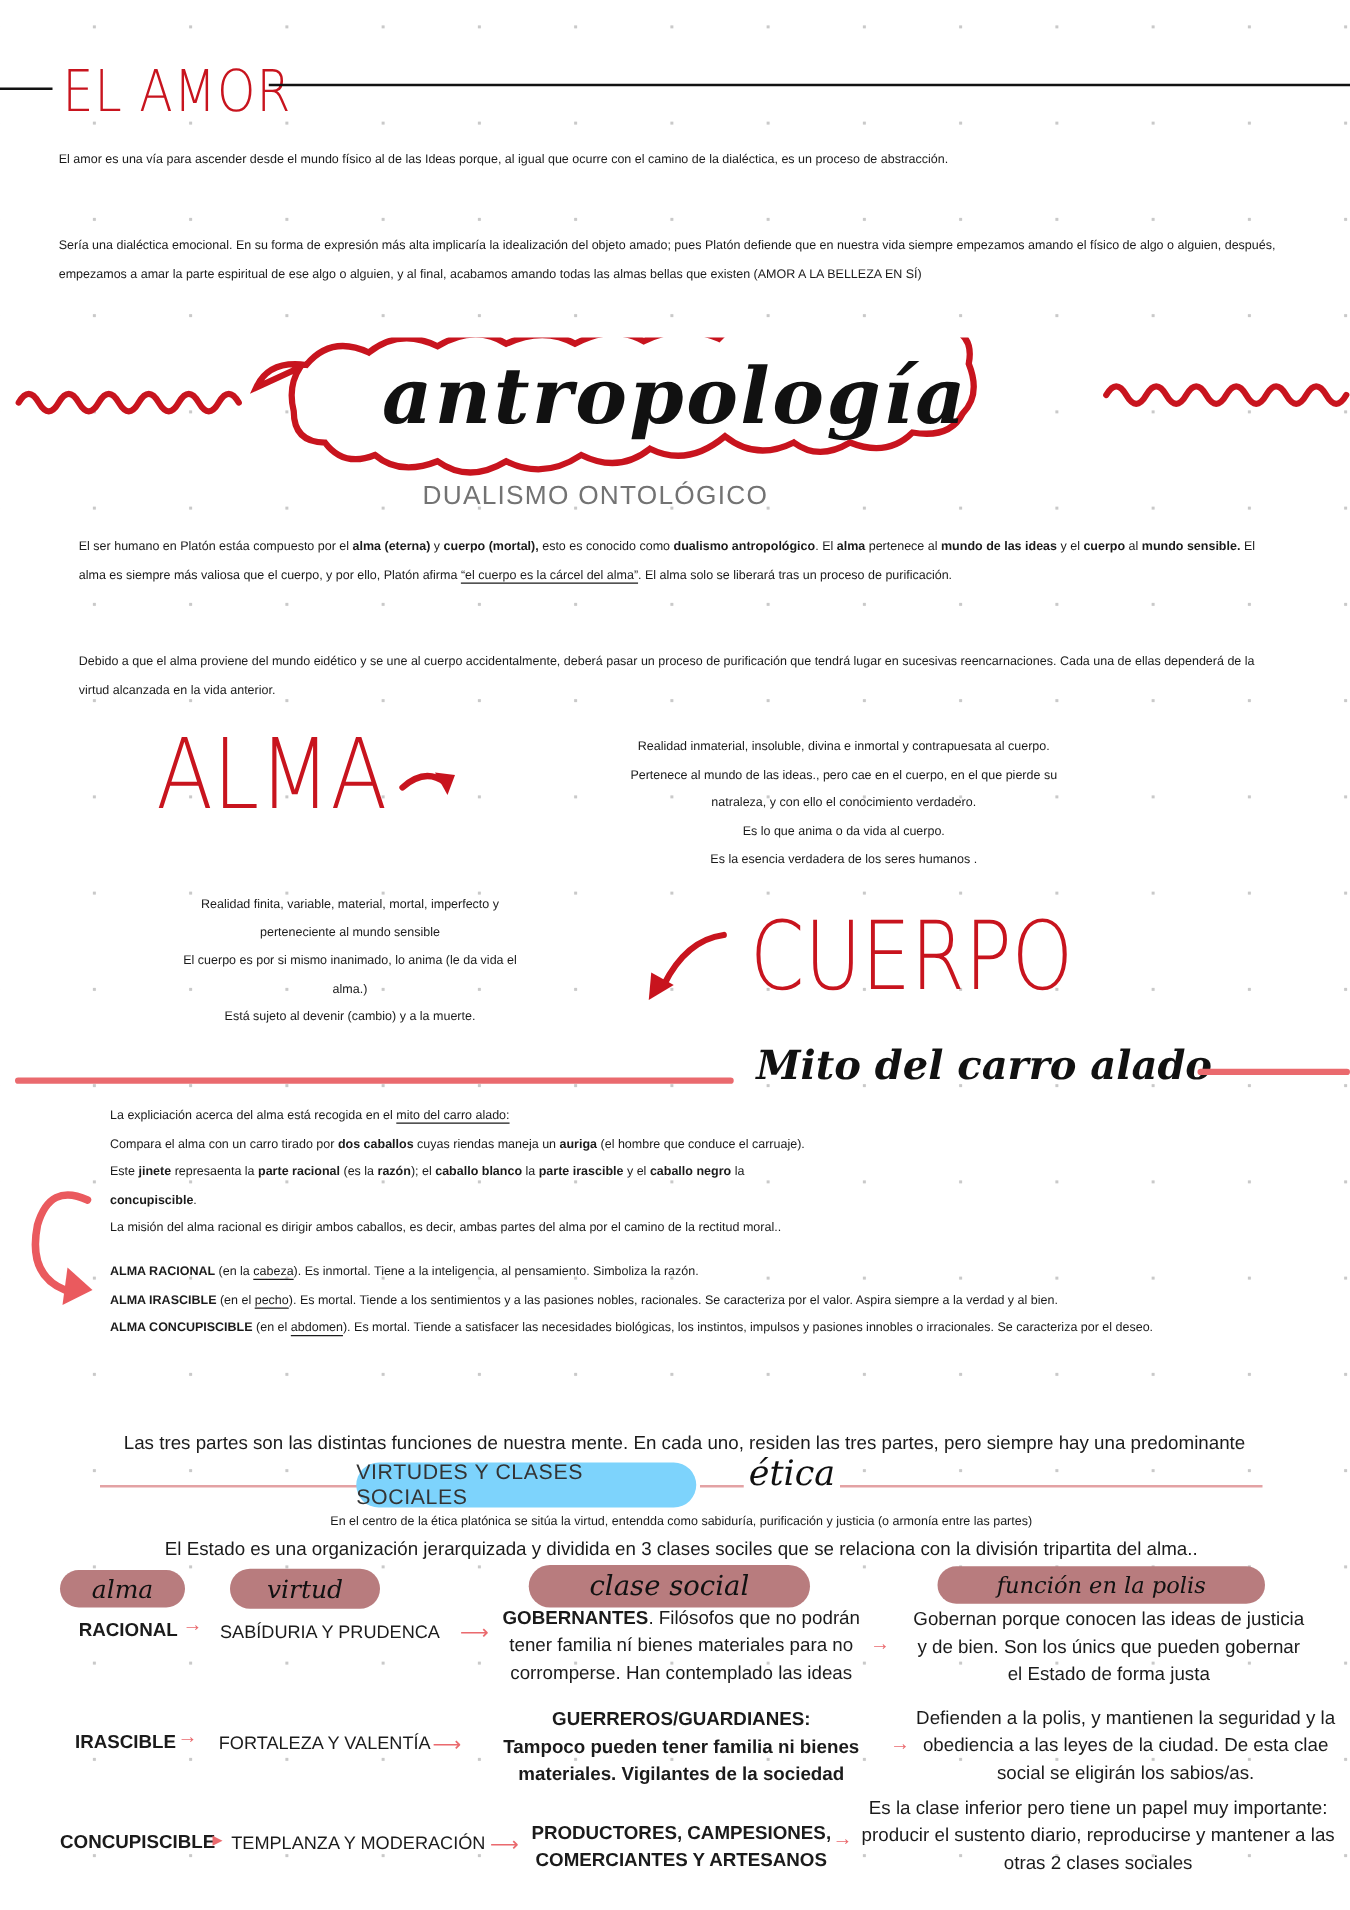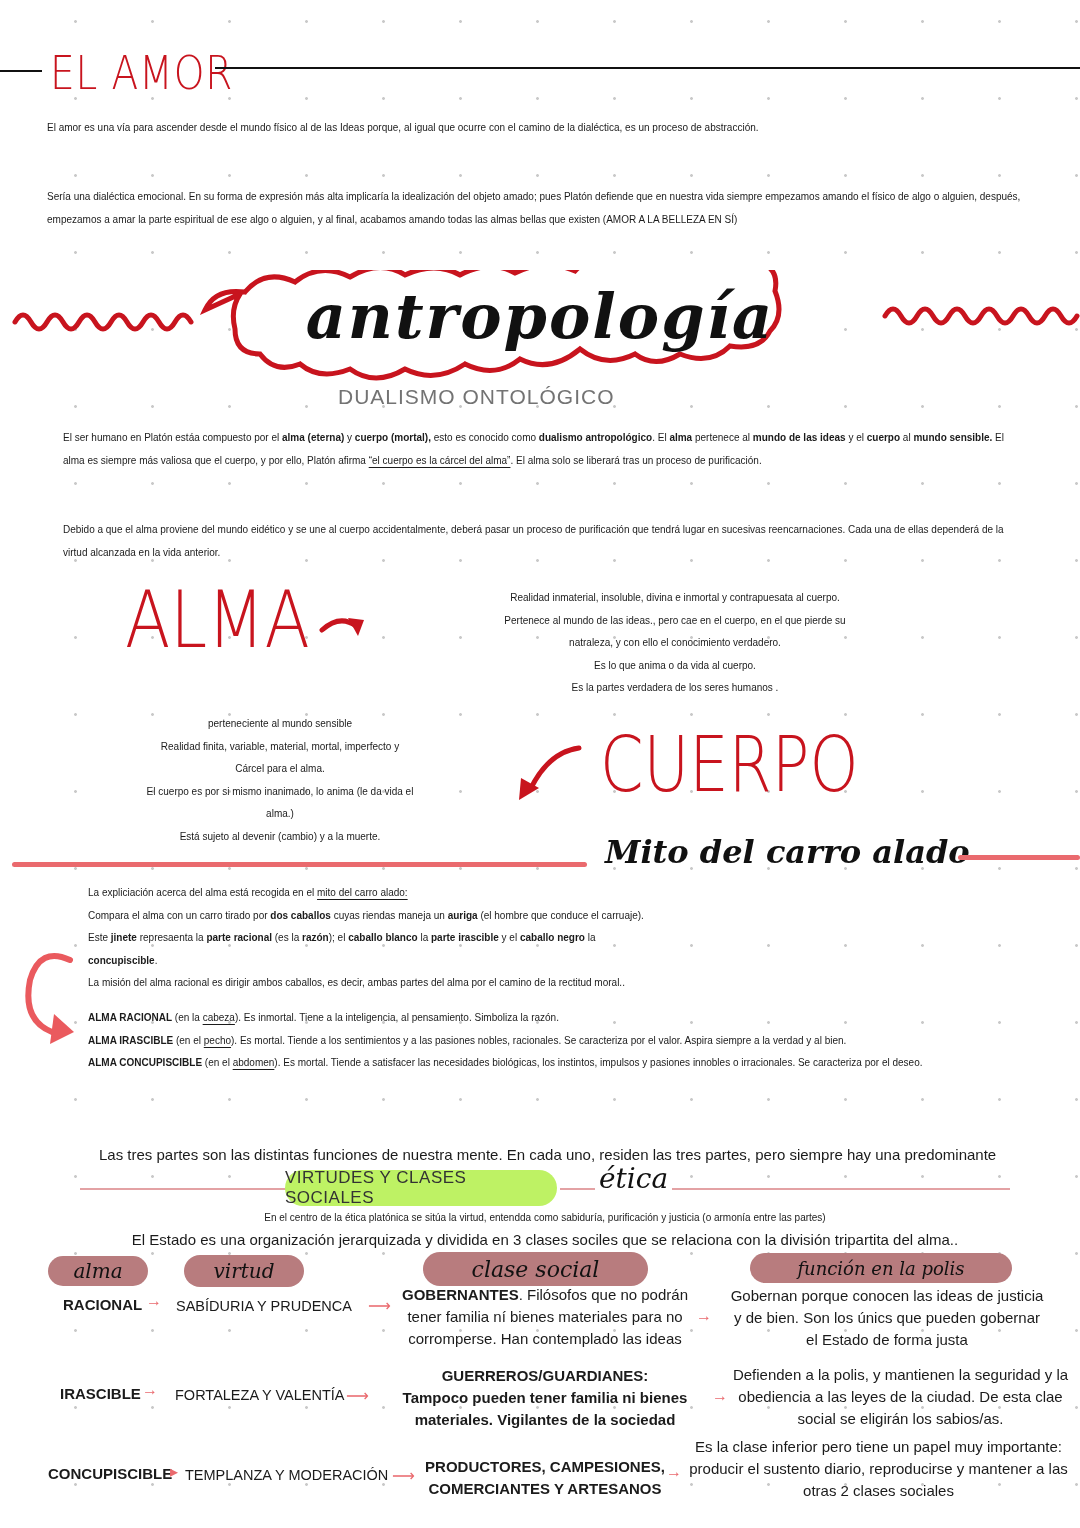--- a/index.html
+++ b/index.html
@@ -17,21 +17,21 @@
   .txt b { font-weight: 700; }
   .u { text-decoration: underline; text-underline-offset: 3px; }
   .center { text-align: center; }
   .red-title { color: #c8141e; font-family: "DejaVu Sans", sans-serif; font-weight: 300; }
   .hand { font-family: "DejaVu Serif", serif; font-style: italic; font-weight: 700; color: #111; }
   .pill {
     background: #b87c7e; border-radius: 20px; color: #111;
     font-family: "DejaVu Serif", serif; font-style: italic;
     display: flex; align-items: center; justify-content: center;
   }
-  .pill-light { background: #bef264; border-radius: 18px; color: #333; font-size: 17px;
+  .pill-light { background: #7dd3fc; border-radius: 18px; color: #333; font-size: 17px;
     display:flex; align-items:center; justify-content:center; letter-spacing: .5px; }
   .hline { position: absolute; height: 2px; background: #111; }
   .pinkline { position: absolute; height: 5px; background: #ea6a6e; border-radius: 3px; }
   .thinpink { position: absolute; height: 1.5px; background: #e3a2a4; }
   .tbl { font-size: 15px; line-height: 22px; }
   .arrow { color: #ea6a6e; font-size: 16px; }
 </style>
 </head>
 <body>
 
@@ -58,27 +58,26 @@
 <div class="abs red-title" style="left:125px;top:575px;font-size:78px;transform:scaleX(.85);transform-origin:left;">ALMA</div>
 <svg class="abs" style="left:318px;top:612px;" width="50" height="30" viewBox="0 0 50 30">
   <path d="M4 18 q18 -16 34 -4" fill="none" stroke="#c8141e" stroke-width="5" stroke-linecap="round"></path>
   <path d="M30 6 l16 2 l-6 16 z" fill="#c8141e"></path>
 </svg>
 <div class="abs txt center" style="left:380px;top:587px;width:590px;">
   <div>Realidad inmaterial, insoluble, divina e inmortal y contrapuesata al cuerpo.</div>
   <div>Pertenece al mundo de las ideas., pero cae en el cuerpo, en el que pierde su</div>
   <div>natraleza, y con ello el conocimiento verdadero.</div>
   <div>Es lo que anima o da vida al cuerpo.</div>
-  <div>Es la partes verdadera de los seres humanos .</div>
+  <div>Es la esencia verdadera de los seres humanos .</div>
 </div>
 
 <div class="abs txt center" style="left:40px;top:713px;width:480px;">
+  <div>Realidad finita, variable, material, mortal, imperfecto y</div>
   <div>perteneciente al mundo sensible</div>
-  <div>Realidad finita, variable, material, mortal, imperfecto y</div>
-  <div>Cárcel para el alma.</div>
   <div>El cuerpo es por si mismo inanimado, lo anima (le da vida el</div>
   <div>alma.)</div>
   <div>Está sujeto al devenir (cambio) y a la muerte.</div>
 </div>
 <svg class="abs" style="left:515px;top:740px;" width="70" height="65" viewBox="0 0 70 65">
   <path d="M64 8 q-30 4 -48 40" fill="none" stroke="#c8141e" stroke-width="5" stroke-linecap="round"></path>
   <path d="M4 60 l2 -22 l18 10 z" fill="#c8141e"></path>
 </svg>
 <div class="abs red-title" style="left:600px;top:720px;font-size:76px;transform:scaleX(.82);transform-origin:left;">CUERPO</div>
 

